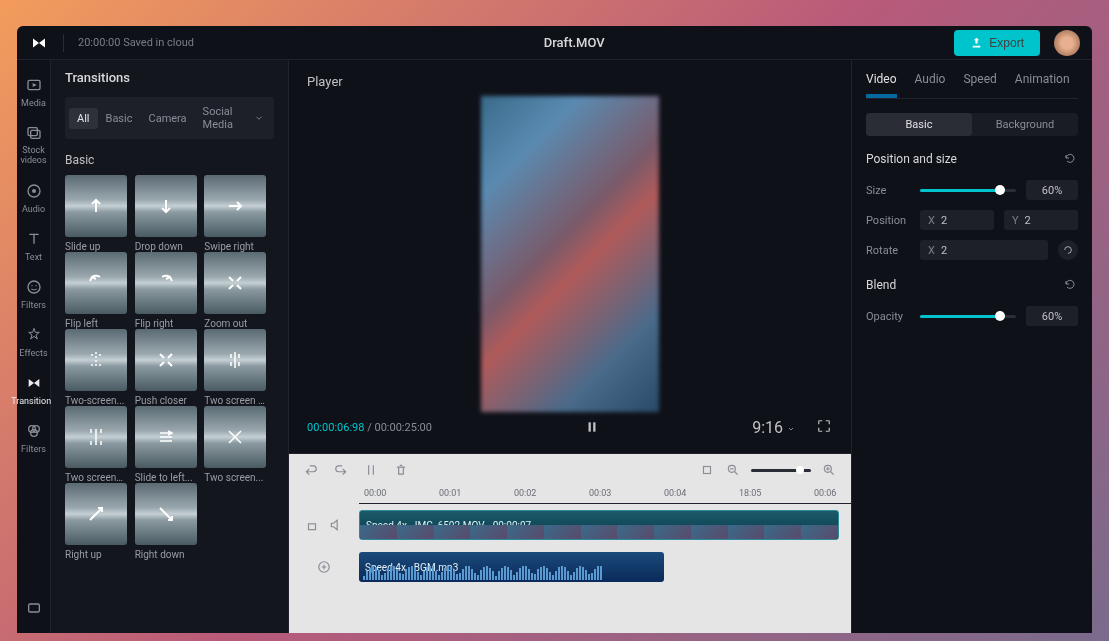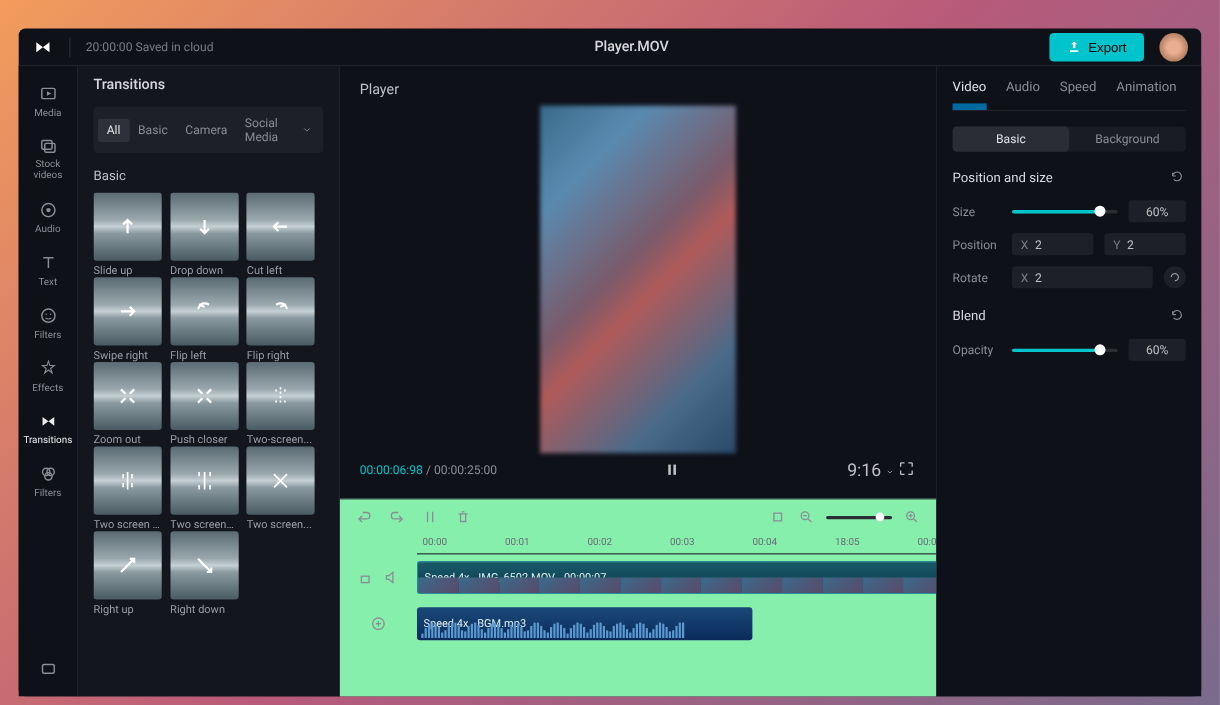--- a/index.html
+++ b/index.html
@@ -28,31 +28,31 @@
     align-items: center;
     padding: 0 12px;
     gap: 14px;
     border-bottom: 1px solid #20222e;
   }
   .logo { width: 20px; height: 20px; display:flex; align-items:center; justify-content:center;}
   .topbar-sep { width:1px; height:18px; background:#2a2c38;}
   .saved { color:#7a7c86; font-size:11px;}
   .title { flex:1; text-align:center; color:#d8d8dc; font-size:13px; font-weight:500;}
   .export-btn {
-    background:#00c4cc; color:#000000; border:none; border-radius:4px;
+    background:#00c4cc; color:#404040; border:none; border-radius:4px;
     padding:6px 16px; display:flex; align-items:center; gap:6px; font-size:12px; cursor:pointer;
   }
   .avatar { width:26px; height:26px; border-radius:50%; background: radial-gradient(circle,#e8b090 30%,#8a5a40 100%); }
 
   
   .main { flex:1; display:flex; min-height:0; }
 
   
   .leftnav {
-    width:54px; background:#0f1119; border-right:1px solid #20222e;
+    width:34px; background:#0f1119; border-right:1px solid #20222e;
     display:flex; flex-direction:column; align-items:center; padding-top:10px; gap:4px;
   }
   .leftnav-item {
     width:50px; display:flex; flex-direction:column; align-items:center;
     padding:6px 0; gap:4px; cursor:pointer; font-size:9px; color:#8a8c96;
     border-radius:4px;
   }
   .leftnav-item.active { color:#eaeaec; }
   .leftnav-icon { width:18px; height:18px; display:flex; align-items:center; justify-content:center;}
   .leftnav-bottom { margin-top:auto; margin-bottom:10px;}
@@ -80,52 +80,52 @@
   
   .center { flex:1; display:flex; flex-direction:column; border-right:1px solid #20222e; min-width:0;}
   .player-area { flex:1; display:flex; flex-direction:column; padding:14px 18px 8px; min-height:0;}
   .player-label { color:#c0c0c4; font-size:13px; margin-bottom:10px;}
   .video-stage { flex:1; display:flex; align-items:center; justify-content:center; min-height:0;}
   .video-frame {
     width:178px; height:316px;
     background: linear-gradient(135deg,#3a6a8a 0%,#5a8ab0 20%,#7a5a6a 45%,#b05a5a 55%,#4a6a8a 80%,#2a4a6a 100%);
     filter:blur(2px);
   }
-  .player-controls { display:flex; align-items:center; padding:8px 0; gap:4px;}
+  .player-controls { display:flex; align-items:center; padding:8px 0; gap:22px;}
   .time-display { font-size:11px;}
   .time-cur { color:#00c4cc;}
   .time-tot { color:#8a8c96;}
   .play-btn { margin:0 auto; cursor:pointer; width:20px; height:20px; display:flex; align-items:center; justify-content:center;}
   .ratio { font-size:16px; color:#c0c0c4; cursor:pointer;}
   .fs-btn { cursor:pointer; width:16px; height:16px;}
 
   
   .right-panel { width:240px; background:#0f1119; padding:12px 14px;}
   .rp-tabs { display:flex; gap:18px; border-bottom:1px solid #20222e; margin-bottom:14px;}
   .rp-tab { font-size:12px; color:#8a8c96; padding-bottom:8px; cursor:pointer;}
-  .rp-tab.active { color:#e0e0e4; border-bottom:6px solid #0369a1;}
+  .rp-tab.active { color:#e0e0e4; border-bottom:4px solid #0369a1;}
   .rp-subtabs { display:flex; background:#1a1c24; border-radius:4px; margin-bottom:16px;}
   .rp-subtab { flex:1; text-align:center; padding:5px 0; font-size:11px; cursor:pointer; color:#8a8c96; border-radius:4px;}
   .rp-subtab.active { background:#2a2c36; color:#e0e0e4;}
   .rp-section { margin-bottom:18px;}
   .rp-section-title { display:flex; align-items:center; color:#d8d8dc; font-size:12px; margin-bottom:14px;}
   .rp-reset { margin-left:auto; cursor:pointer; width:14px; height:14px;}
   .rp-row { display:flex; align-items:center; margin-bottom:10px; gap:10px;}
   .rp-label { width:44px; font-size:11px; color:#8a8c96;}
   .slider { flex:1; height:3px; background:#2a2c36; border-radius:2px; position:relative;}
   .slider-fill { height:100%; background:#00c4cc; border-radius:2px;}
   .slider-thumb { position:absolute; top:-4px; width:10px; height:10px; background:#fff; border-radius:50%;}
   .val-box { width:52px; height:20px; background:#1e2029; border-radius:3px; display:flex; align-items:center; justify-content:center; font-size:11px; color:#c0c0c4;}
   .xy-input { flex:1; height:20px; background:#1e2029; border-radius:3px; display:flex; align-items:center; padding:0 8px; gap:6px; font-size:11px; color:#c0c0c4;}
   .xy-label { color:#7a7c86;}
   .rotate-btn { width:20px; height:20px; background:#1e2029; border-radius:50%; display:flex; align-items:center; justify-content:center; cursor:pointer;}
 
   
   .timeline {
-    height:180px; background:#86efac; border-top:1px solid #20222e;
+    height:180px; background:#e5e5e5; border-top:1px solid #20222e;
     display:flex; flex-direction:column;
   }
   .tl-toolbar { display:flex; align-items:center; padding:8px 14px; gap:14px;}
   .tl-tool { width:16px; height:16px; cursor:pointer; display:flex; align-items:center; justify-content:center;}
   .tl-zoom { margin-left:auto; display:flex; align-items:center; gap:10px;}
   .tl-zoom-slider { width:60px; height:3px; background:#2a2c36; border-radius:2px; position:relative;}
   .tl-tracks { flex:1; display:flex; position:relative;}
   .tl-left { width:70px; display:flex; flex-direction:column;}
   .tl-right { flex:1; position:relative; overflow:hidden;}
   .tl-ruler { height:18px; position:relative; border-bottom:1px solid #20222e;}
@@ -151,21 +151,21 @@
 <div class="app">
 
   <div class="topbar">
     <div class="logo">
       <svg width="18" height="18" viewBox="0 0 24 24">
           <path d="M4 6 L12 12 L4 18 Z M20 6 L12 12 L20 18 Z" fill="#fff"></path>
         </svg>
     </div>
     <div class="topbar-sep"></div>
     <div class="saved">20:00:00 Saved in cloud</div>
-    <div class="title">Player.MOV</div>
+    <div class="title">Draft.MOV</div>
     <button class="export-btn">
       <svg width="13" height="13" viewBox="0 0 24 24">
           <path d="M12 3 L17 8 L14 8 L14 14 L10 14 L10 8 L7 8 Z M5 18 L19 18 L19 21 L5 21 Z" fill="#fff"></path>
         </svg>
       <span>Export</span>
     </button>
     <div class="avatar"></div>
   </div>
 
   <div class="main">
@@ -279,28 +279,20 @@
             <div class="thumb">
               <svg width="24" height="24" viewBox="0 0 24 24">
                 <path d="M12 6 V18 M8 14 L12 18 L16 14" stroke="#fff" stroke-width="2" fill="none"></path>
               </svg>
             </div>
             <div class="thumb-label">Drop down</div>
           </div>
           <div class="thumb-item">
             <div class="thumb">
               <svg width="24" height="24" viewBox="0 0 24 24">
-                <path d="M18 12 H6 M10 8 L6 12 L10 16" stroke="#fff" stroke-width="2" fill="none"></path>
-              </svg>
-            </div>
-            <div class="thumb-label">Cut left</div>
-          </div>
-          <div class="thumb-item">
-            <div class="thumb">
-              <svg width="24" height="24" viewBox="0 0 24 24">
                 <path d="M6 12 H18 M14 8 L18 12 L14 16" stroke="#fff" stroke-width="2" fill="none"></path>
               </svg>
             </div>
             <div class="thumb-label">Swipe right</div>
           </div>
           <div class="thumb-item">
             <div class="thumb">
               <svg width="24" height="24" viewBox="0 0 24 24">
                 <path d="M16 6 A8 8 0 0 0 8 6 M6 10 L8 6 L12 8" stroke="#fff" stroke-width="2" fill="none"></path>
               </svg>
@@ -319,48 +311,56 @@
             <div class="thumb">
               <svg width="24" height="24" viewBox="0 0 24 24">
                 <path d="M6 6 L10 10 M18 6 L14 10 M6 18 L10 14 M18 18 L14 14" stroke="#fff" stroke-width="2" fill="none"></path>
               </svg>
             </div>
             <div class="thumb-label">Zoom out</div>
           </div>
           <div class="thumb-item">
             <div class="thumb">
               <svg width="24" height="24" viewBox="0 0 24 24">
+                <path d="M12 4 V20 M8 8 V4 M16 8 V4 M8 16 V20 M16 16 V20" stroke="#fff" stroke-width="1.5" fill="none" stroke-dasharray="2"></path>
+              </svg>
+            </div>
+            <div class="thumb-label">Two-screen...</div>
+          </div>
+          <div class="thumb-item">
+            <div class="thumb">
+              <svg width="24" height="24" viewBox="0 0 24 24">
                 <path d="M10 10 L6 6 M14 10 L18 6 M10 14 L6 18 M14 14 L18 18" stroke="#fff" stroke-width="2" fill="none"></path>
               </svg>
             </div>
             <div class="thumb-label">Push closer</div>
           </div>
           <div class="thumb-item">
             <div class="thumb">
               <svg width="24" height="24" viewBox="0 0 24 24">
-                <path d="M12 4 V20 M8 8 V4 M16 8 V4 M8 16 V20 M16 16 V20" stroke="#fff" stroke-width="1.5" fill="none" stroke-dasharray="2"></path>
-              </svg>
-            </div>
-            <div class="thumb-label">Two-screen...</div>
-          </div>
-          <div class="thumb-item">
-            <div class="thumb">
-              <svg width="24" height="24" viewBox="0 0 24 24">
                 <path d="M12 4 V20 M8 6 V10 M16 6 V10 M8 14 V18 M16 14 V18" stroke="#fff" stroke-width="1.5" fill="none"></path>
               </svg>
             </div>
             <div class="thumb-label">Two screen v...</div>
           </div>
           <div class="thumb-item">
             <div class="thumb">
               <svg width="24" height="24" viewBox="0 0 24 24">
                 <path d="M12 4 V20 M7 8 L7 4 M17 8 L17 4 M7 20 L7 16 M17 20 L17 16" stroke="#fff" stroke-width="1.5" fill="none"></path>
               </svg>
             </div>
             <div class="thumb-label">Two screens...</div>
+          </div>
+          <div class="thumb-item">
+            <div class="thumb">
+              <svg width="24" height="24" viewBox="0 0 24 24">
+                <path d="M6 8 H18 M6 12 H18 M6 16 H18 M14 6 L18 8 L14 10" stroke="#fff" stroke-width="1.5" fill="none"></path>
+              </svg>
+            </div>
+            <div class="thumb-label">Slide to left...</div>
           </div>
           <div class="thumb-item">
             <div class="thumb">
               <svg width="24" height="24" viewBox="0 0 24 24">
                 <path d="M6 6 L18 18 M18 6 L6 18" stroke="#fff" stroke-width="1.5" fill="none"></path>
               </svg>
             </div>
             <div class="thumb-label">Two screen...</div>
           </div>
           <div class="thumb-item">

